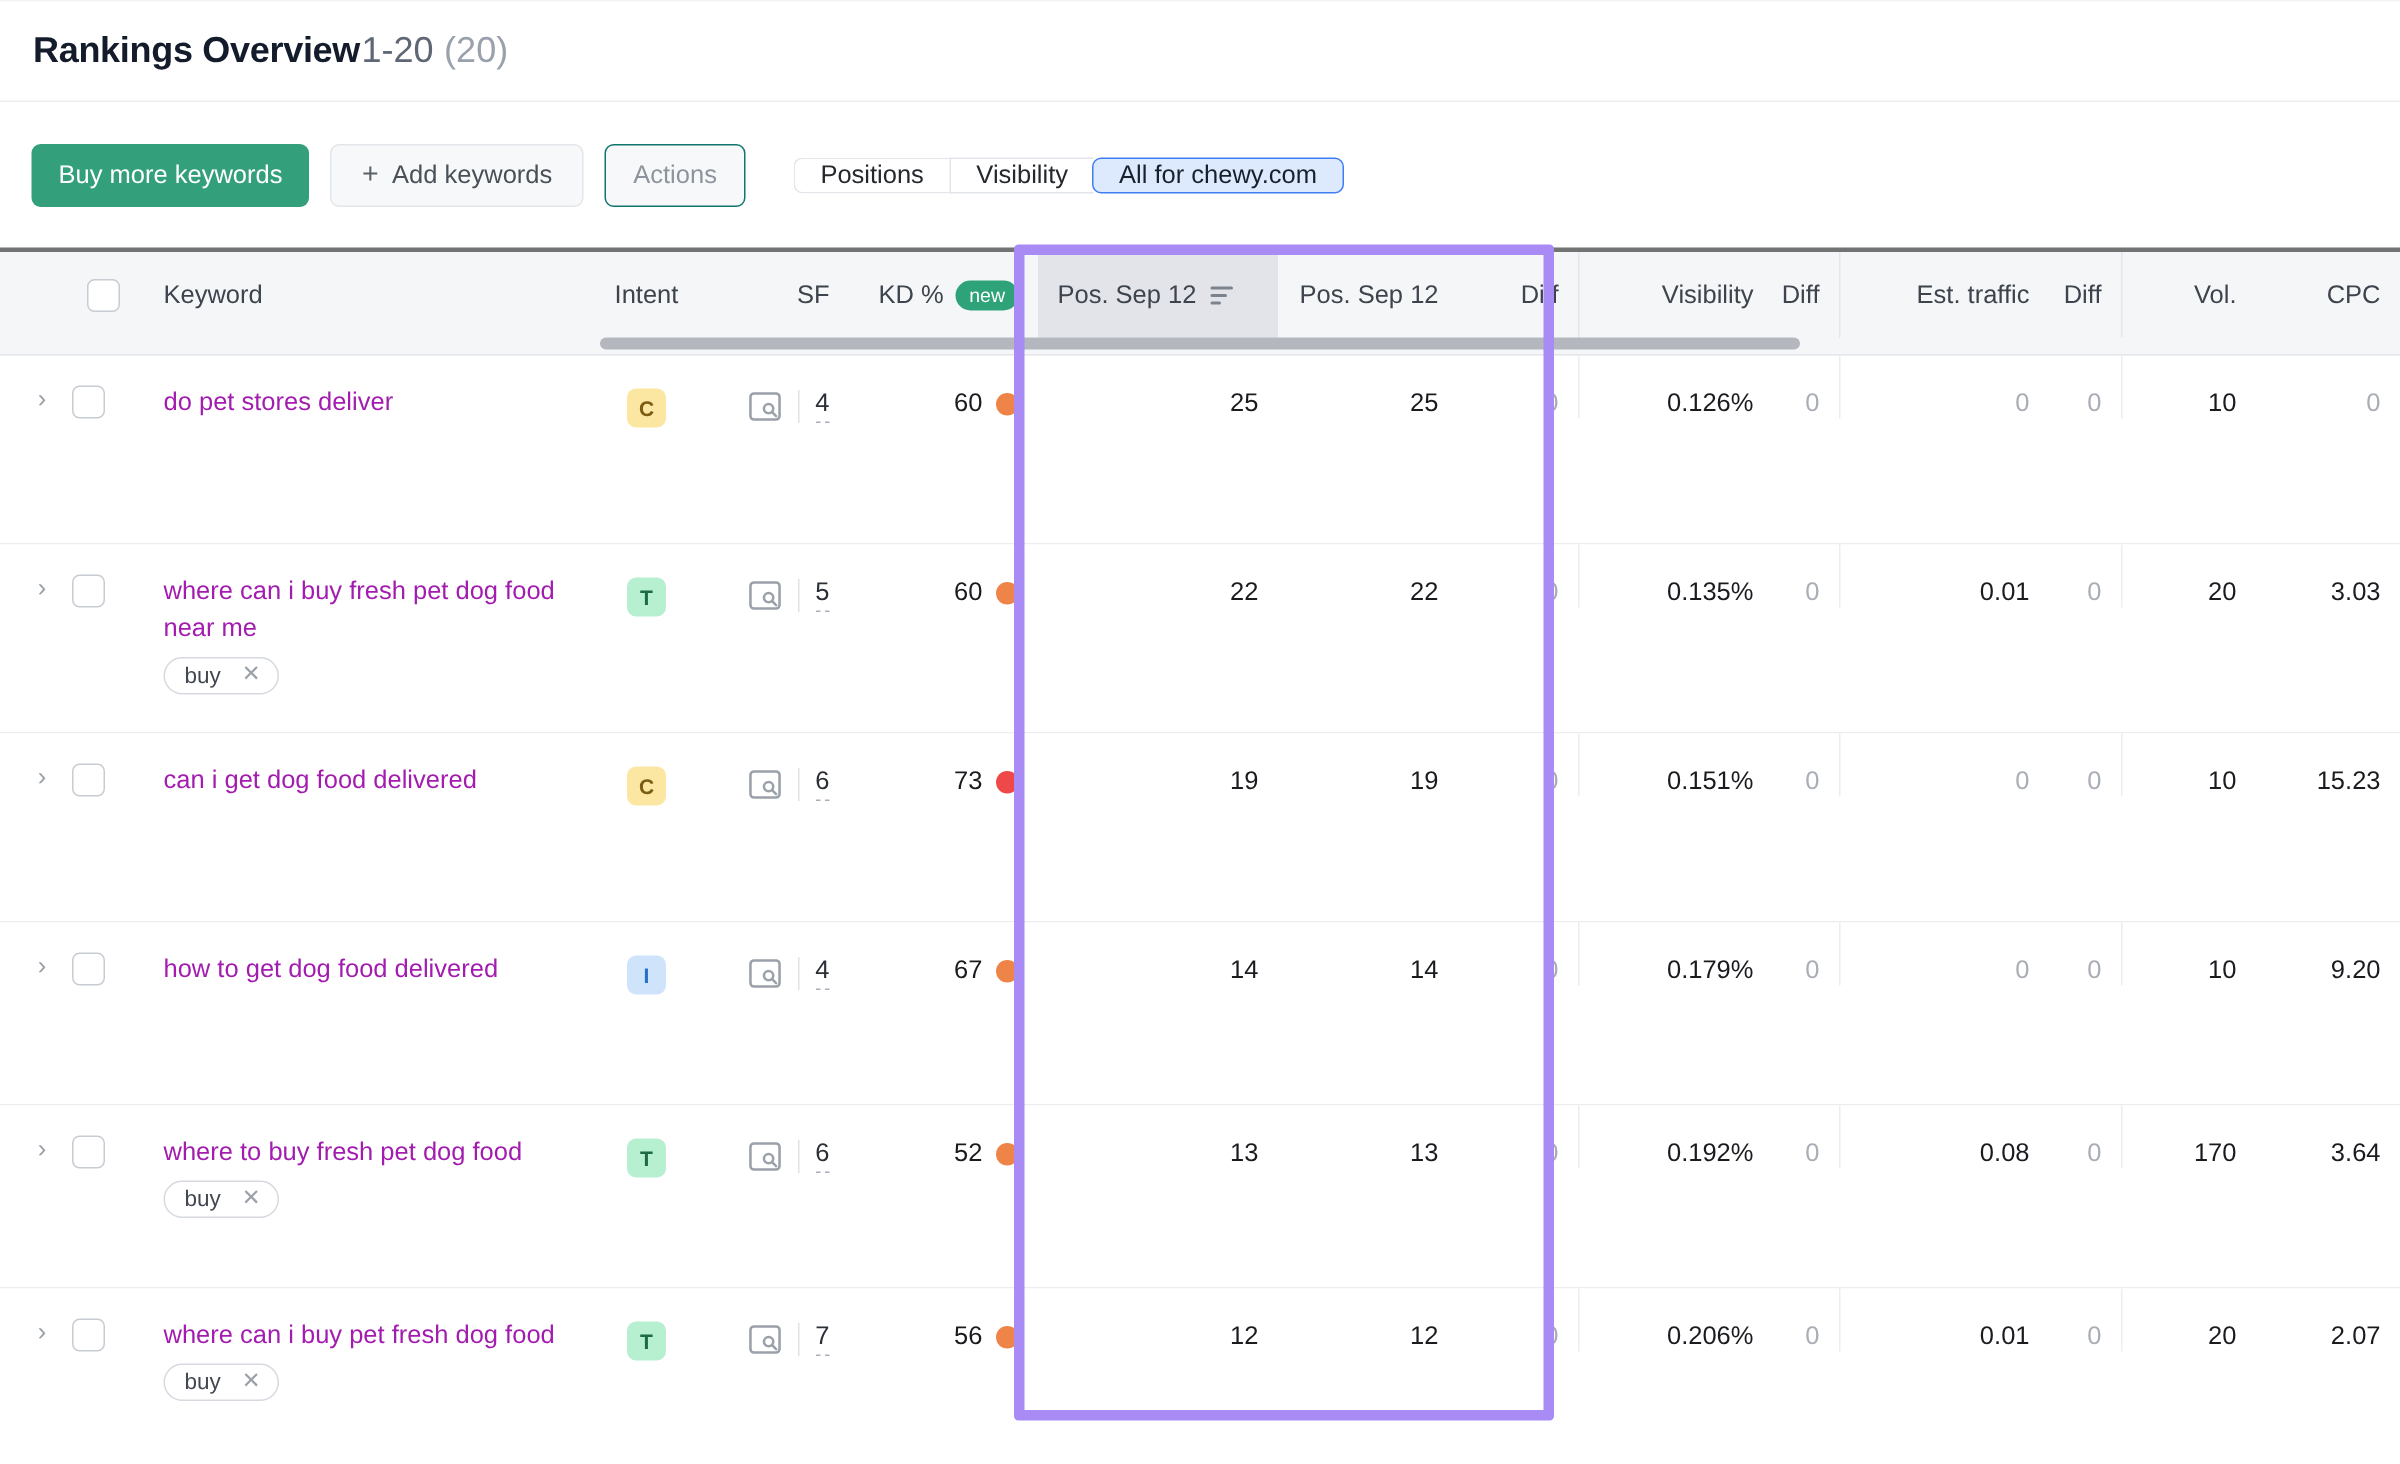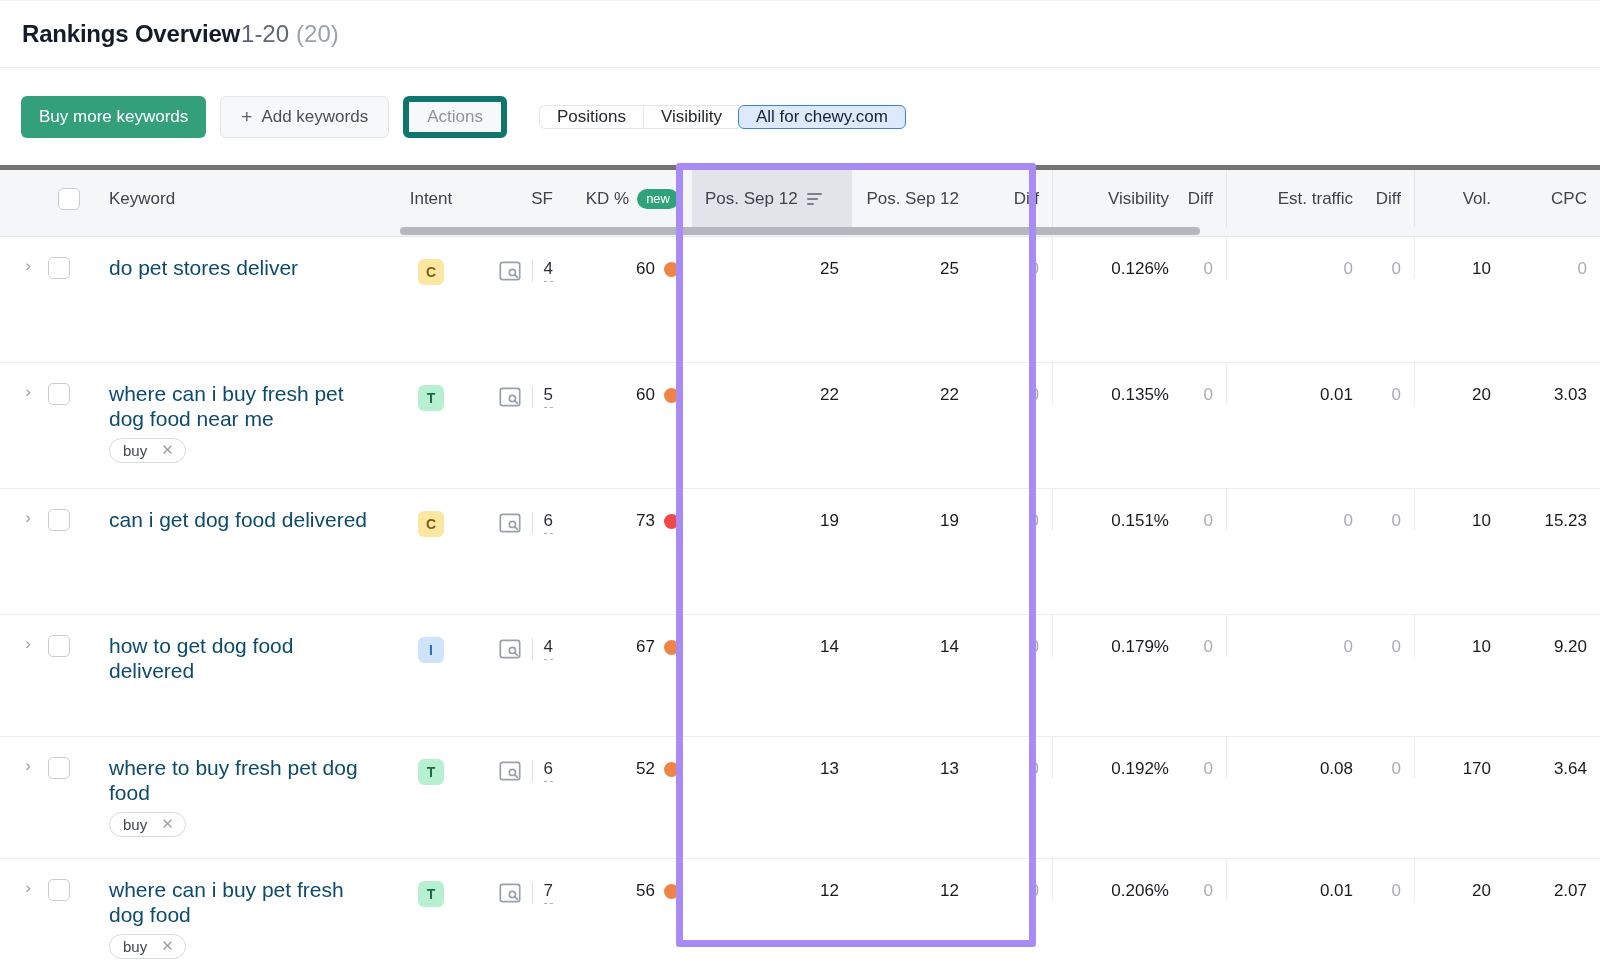--- a/index.html
+++ b/index.html
@@ -51,21 +51,21 @@
   .btn-ghost {
     background: #f7f8f9;
     color: #4a5058;
     padding: 0 20px;
     border: 1px solid #e2e5e9;
   }
   .btn-ghost .plus {
     font-size: 19px; margin-right: 9px; color: #5c626b; line-height: 1;
   }
   .btn-actions {
-    background: #f7f8f9; color: #8e949d; border: 6px solid #0f766e; padding: 0 18px;
+    background: #f7f8f9; color: #8e949d; border: 1px solid #0f766e; padding: 0 18px;
   }
   .seg {
     display: inline-flex; align-items: stretch;
     height: 24px;
     border-radius: 6px;
     margin-left: 18px;
     overflow: visible;
   }
   .seg-item {
     display: flex; align-items: center; padding: 0 17px;
@@ -86,21 +86,21 @@
     margin-left: -1px;
     z-index: 2;
   }
 
   
   .table { position: relative; width: 1600px; }
   .thead {
     position: relative;
     height: 72px;
     background: #f5f6f8;
-    border-top: 5px solid #737373;
+    border-top: 3px solid #737373;
     border-bottom: 1px solid #e4e6ea;
     display: flex; align-items: flex-start;
   }
   .th {
     height: 57px;
     display: flex; align-items: center;
     font-size: 17px; color: #3e444d;
     padding: 0 13px;
     flex: none;
   }
@@ -154,21 +154,21 @@
   .caret {
     width: 20px; flex: none; color: #9aa0a8; font-size: 17px;
     display: flex; align-items: center; justify-content: center;
     cursor: pointer; margin-right: 10px; margin-top: -1px;
   }
   .head-check { display: flex; align-items: center; height: 57px; padding-left: 58px; width: 96px; flex: none;}
 
   
   .kw-wrap { display: flex; flex-direction: column; gap: 7px; }
   .kw-link {
-    color: #0c4a6e; font-size: 21px; line-height: 25px; cursor: pointer;
+    color: #a21caf; font-size: 17px; line-height: 25px; cursor: pointer;
     max-width: 262px;
   }
   .chip {
     display: inline-flex; gap: 14px;
     border: 1px solid #d6dae0; border-radius: 13px;
     padding: 3px 11px 3px 13px;
     font-size: 15px; color: #42474f;
     background: #fff; width: fit-content; cursor: pointer;
   }
   .chip .x { color: #9ba1a9; font-size: 15px; line-height: 1; }

